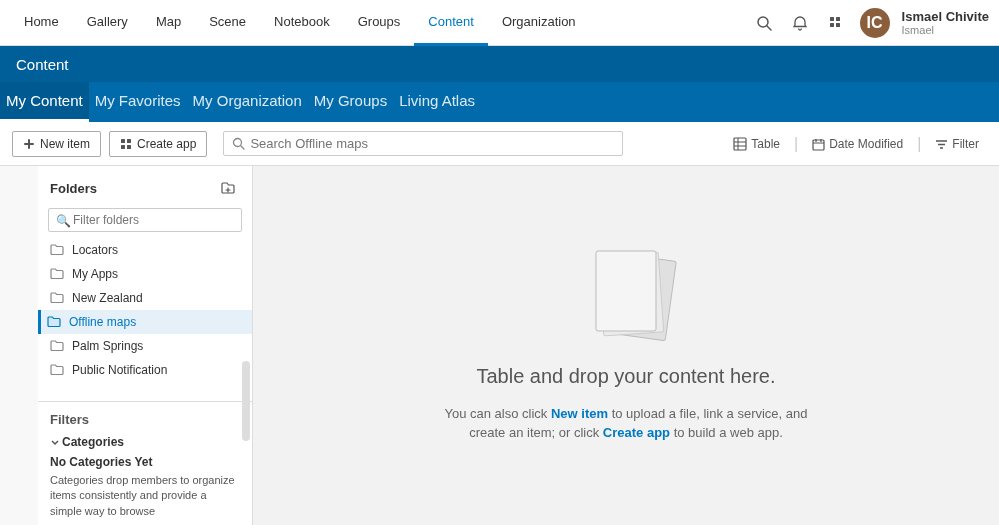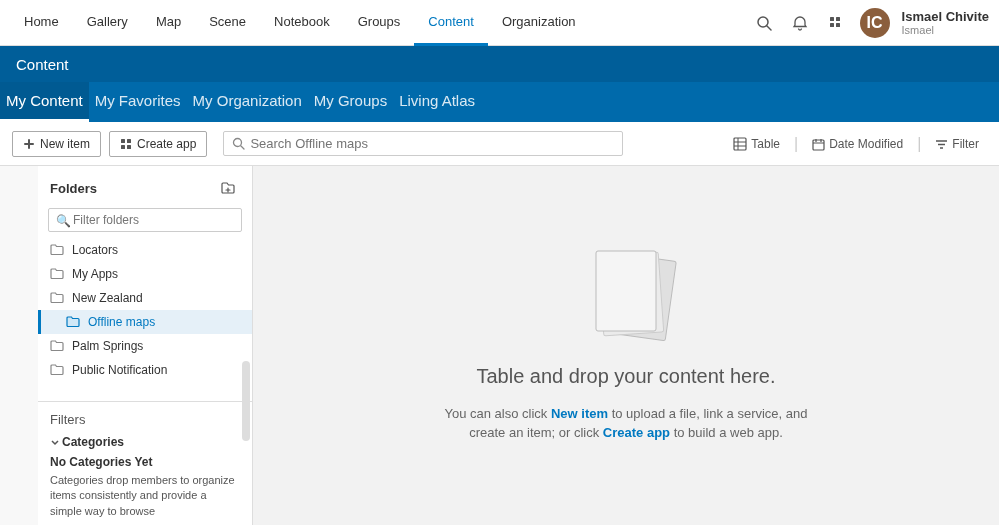--- a/index.html
+++ b/index.html
@@ -229,21 +229,21 @@
       padding: 5px 12px;
       gap: 8px;
       font-size: 12px;
       cursor: pointer;
       color: #333;
     }
     .folder-item.active {
       background: #e5f0f8;
       border-left: 3px solid #0079c1;
       color: #0079c1;
-      padding-left: 25px;
+      padding-left: 6px;
     }
     .folder-icon { color: #888; font-size: 13px; }
     .folder-item.active .folder-icon { color: #0079c1; }
 
     
     .scroll-indicator {
       width: 8px;
       background: #ddd;
       border-radius: 4px;
       height: 80px;
@@ -252,21 +252,21 @@
       top: 195px;
     }
 
     
     .filters-section {
       border-top: 1px solid #ddd;
       padding: 10px 12px 6px;
     }
     .filters-title {
       font-size: 13px;
-      font-weight: 400;
+      font-weight: 700;
       color: #555;
       margin-bottom: 6px;
     }
     .filter-category {
       display: flex;
       align-items: center;
       gap: 2px;
       font-size: 12px;
       cursor: pointer;
       padding: 2px 0;

